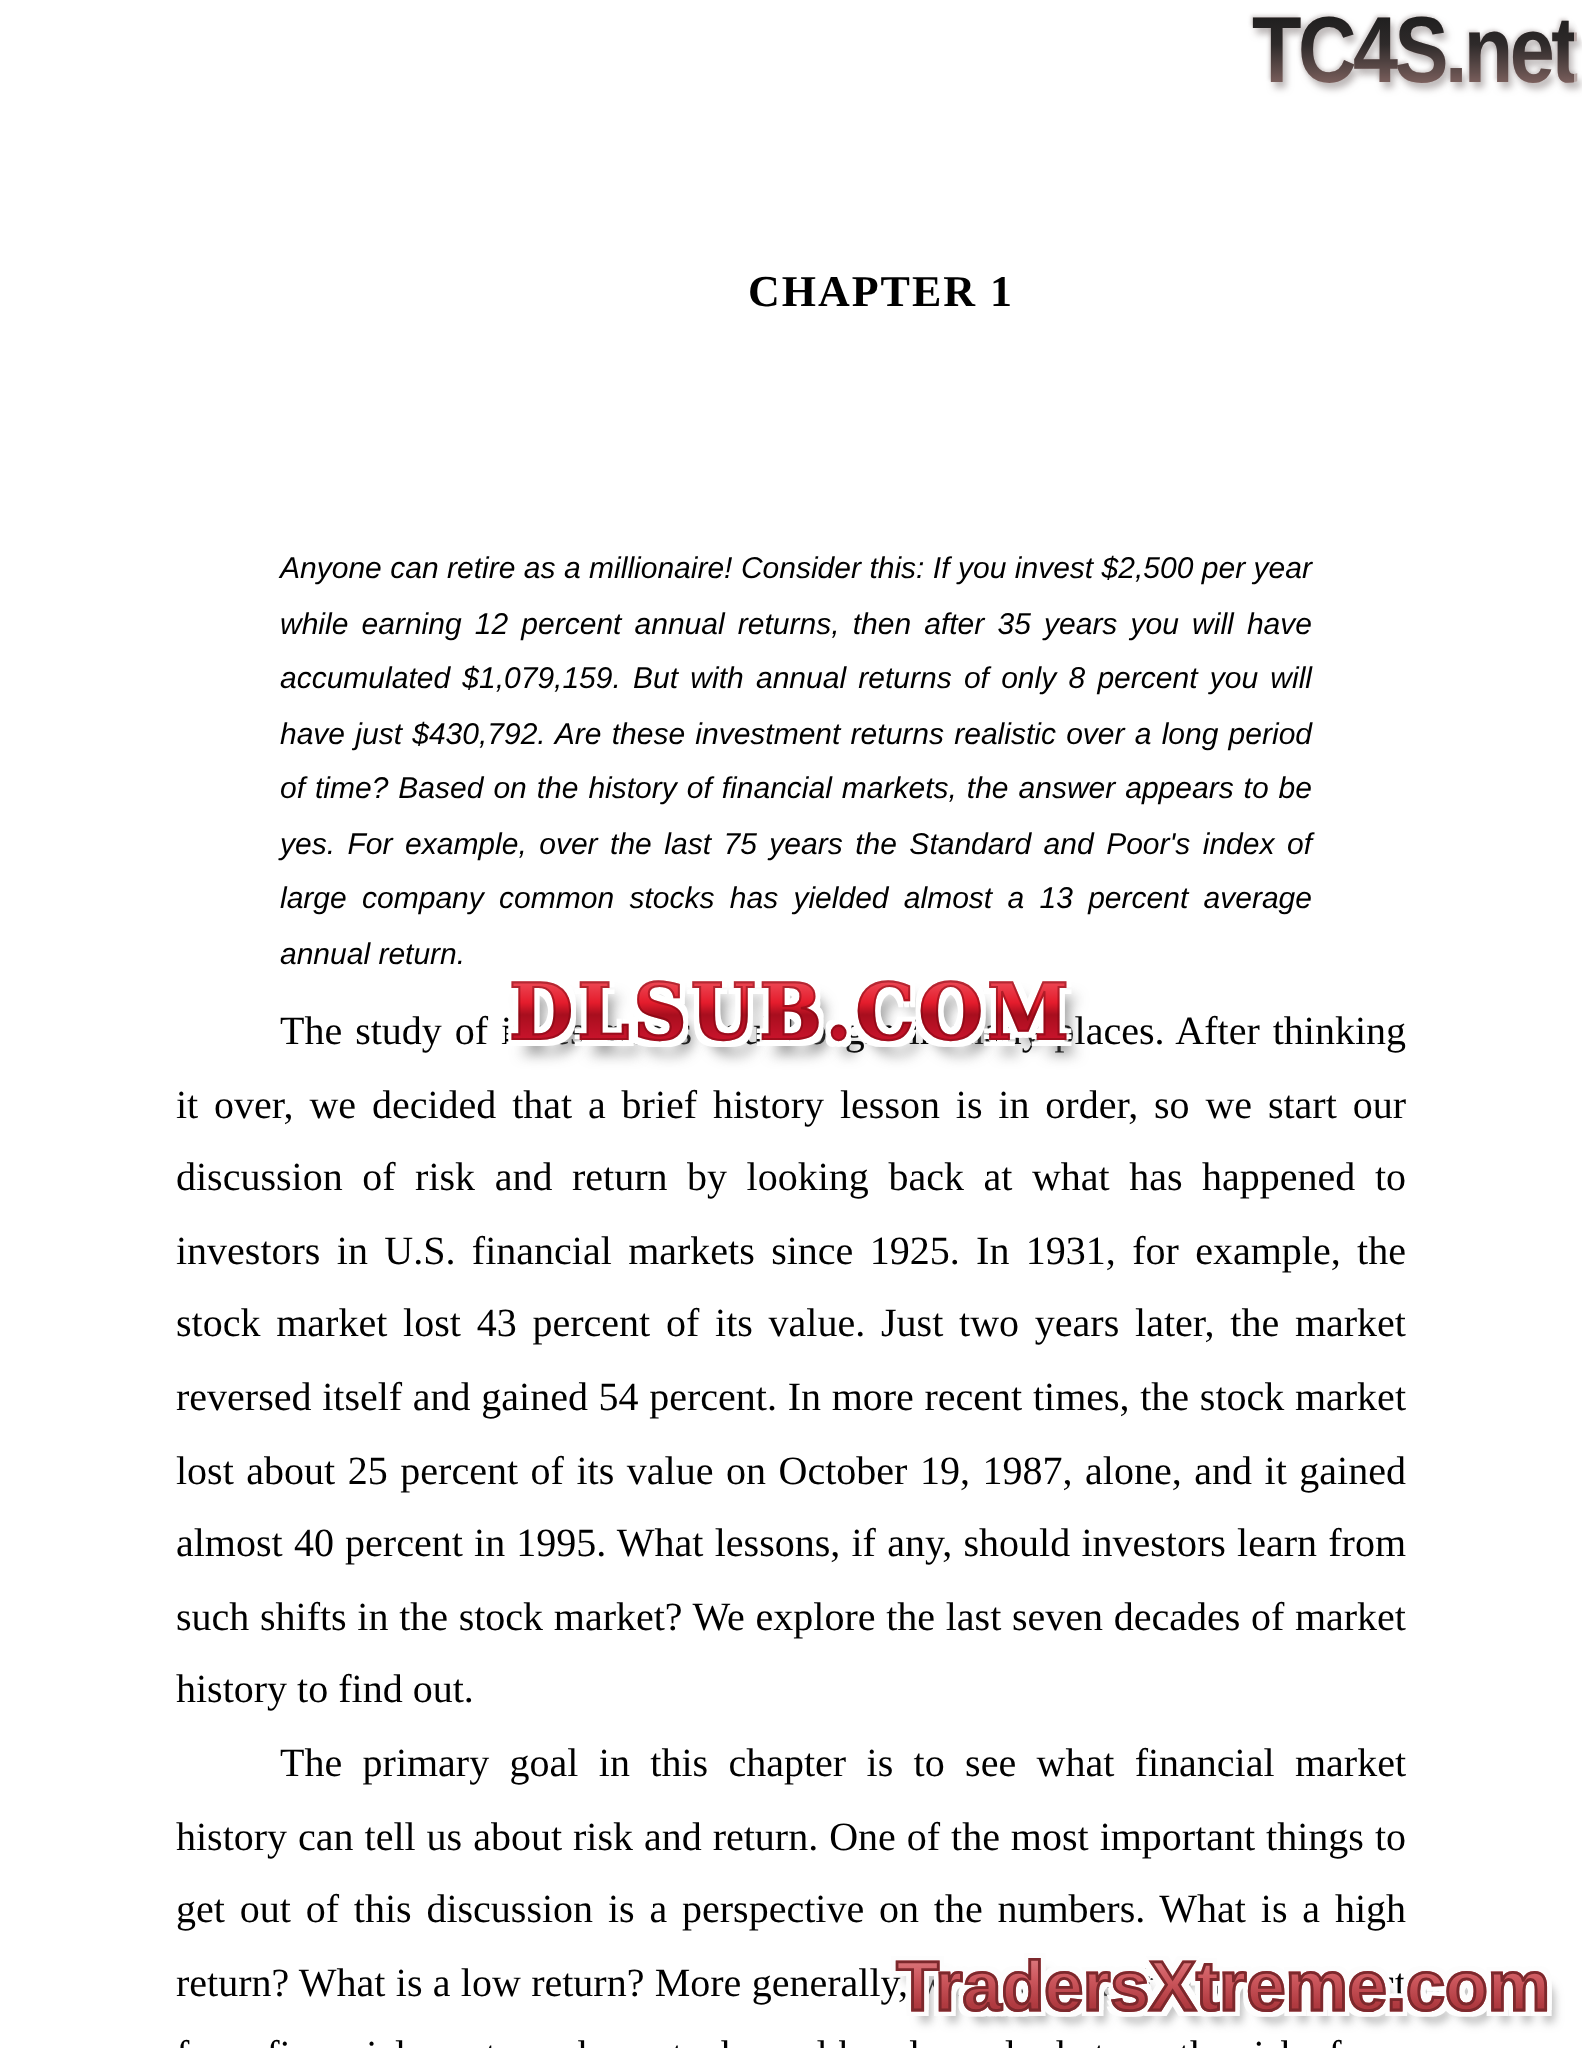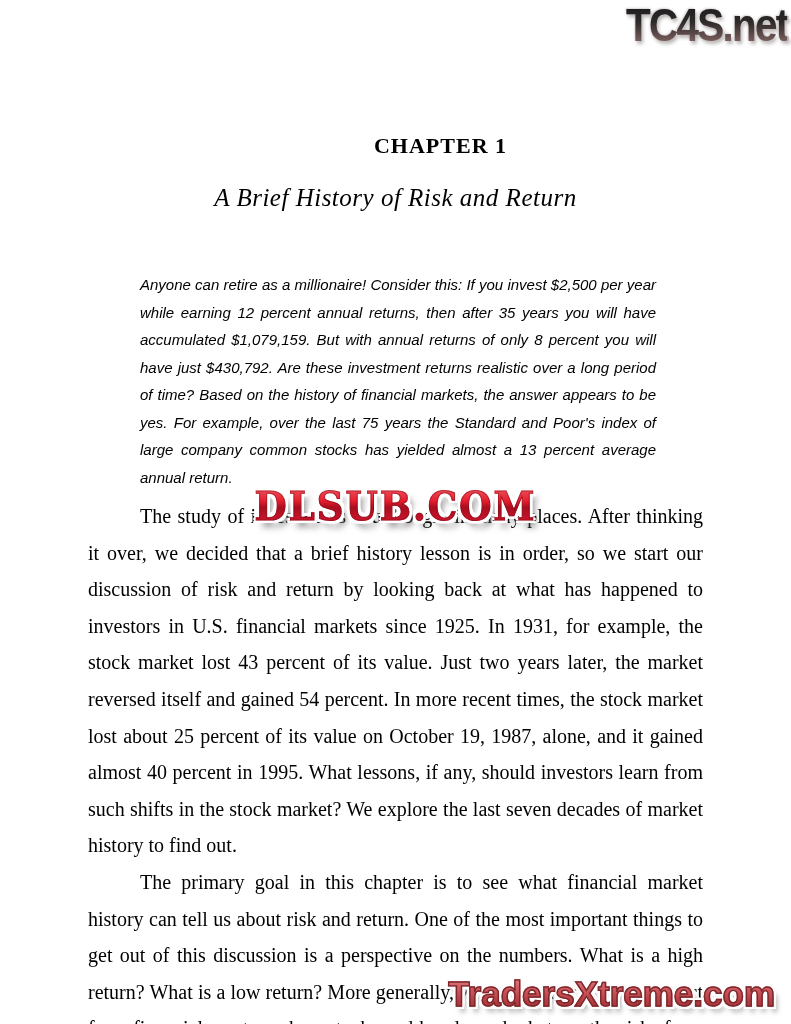--- a/index.html
+++ b/index.html
@@ -149,21 +149,20 @@
 
 <div class="page">
 
   <div class="tc4s logo-stack">
     <span class="layer-under">TC4S.net</span>
     <span class="layer-over">TC4S.net</span>
   </div>
 
   <div class="chapter-heading">CHAPTER 1</div>
 
-  <div class="chapter-title">A Brief History of Risk and Return</div>
 
   <div class="intro-quote">Anyone can retire as a millionaire! Consider this: If you invest $2,500 per year while earning 12 percent annual returns, then after 35 years you will have accumulated $1,079,159. But with annual returns of only 8 percent you will have just $430,792. Are these investment returns realistic over a long period of time? Based on the history of financial markets, the answer appears to be yes. For example, over the last 75 years the Standard and Poor's index of large company common stocks has yielded almost a 13 percent average annual return.</div>
 
   <div class="dlsub logo-stack">
     <span class="layer-under">DLSUB.COM</span>
     <span class="layer-over">DLSUB.COM</span>
   </div>
 
   <div class="body-text">
     <p>The study of investments could begin in many places. After thinking it over, we decided that a brief history lesson is in order, so we start our discussion of risk and return by looking back at what has happened to investors in U.S. financial markets since 1925. In 1931, for example, the stock market lost 43 percent of its value. Just two years later, the market reversed itself and gained 54 percent. In more recent times, the stock market lost about 25 percent of its value on October 19, 1987, alone, and it gained almost 40 percent in 1995. What lessons, if any, should investors learn from such shifts in the stock market? We explore the last seven decades of market history to find out.</p>

